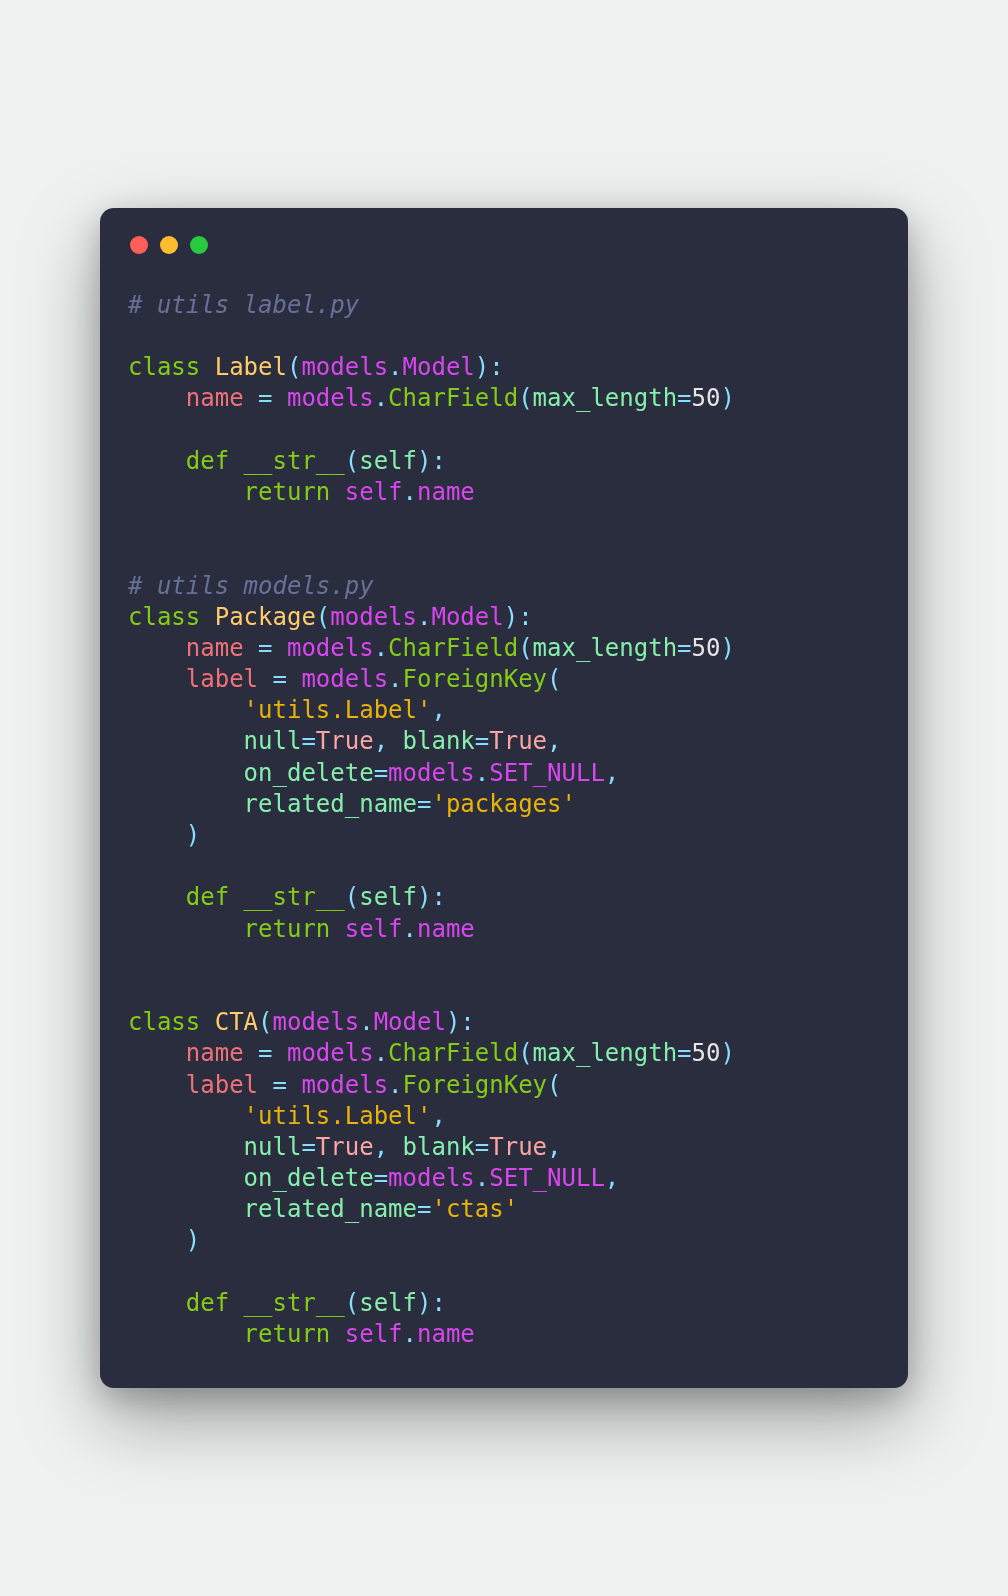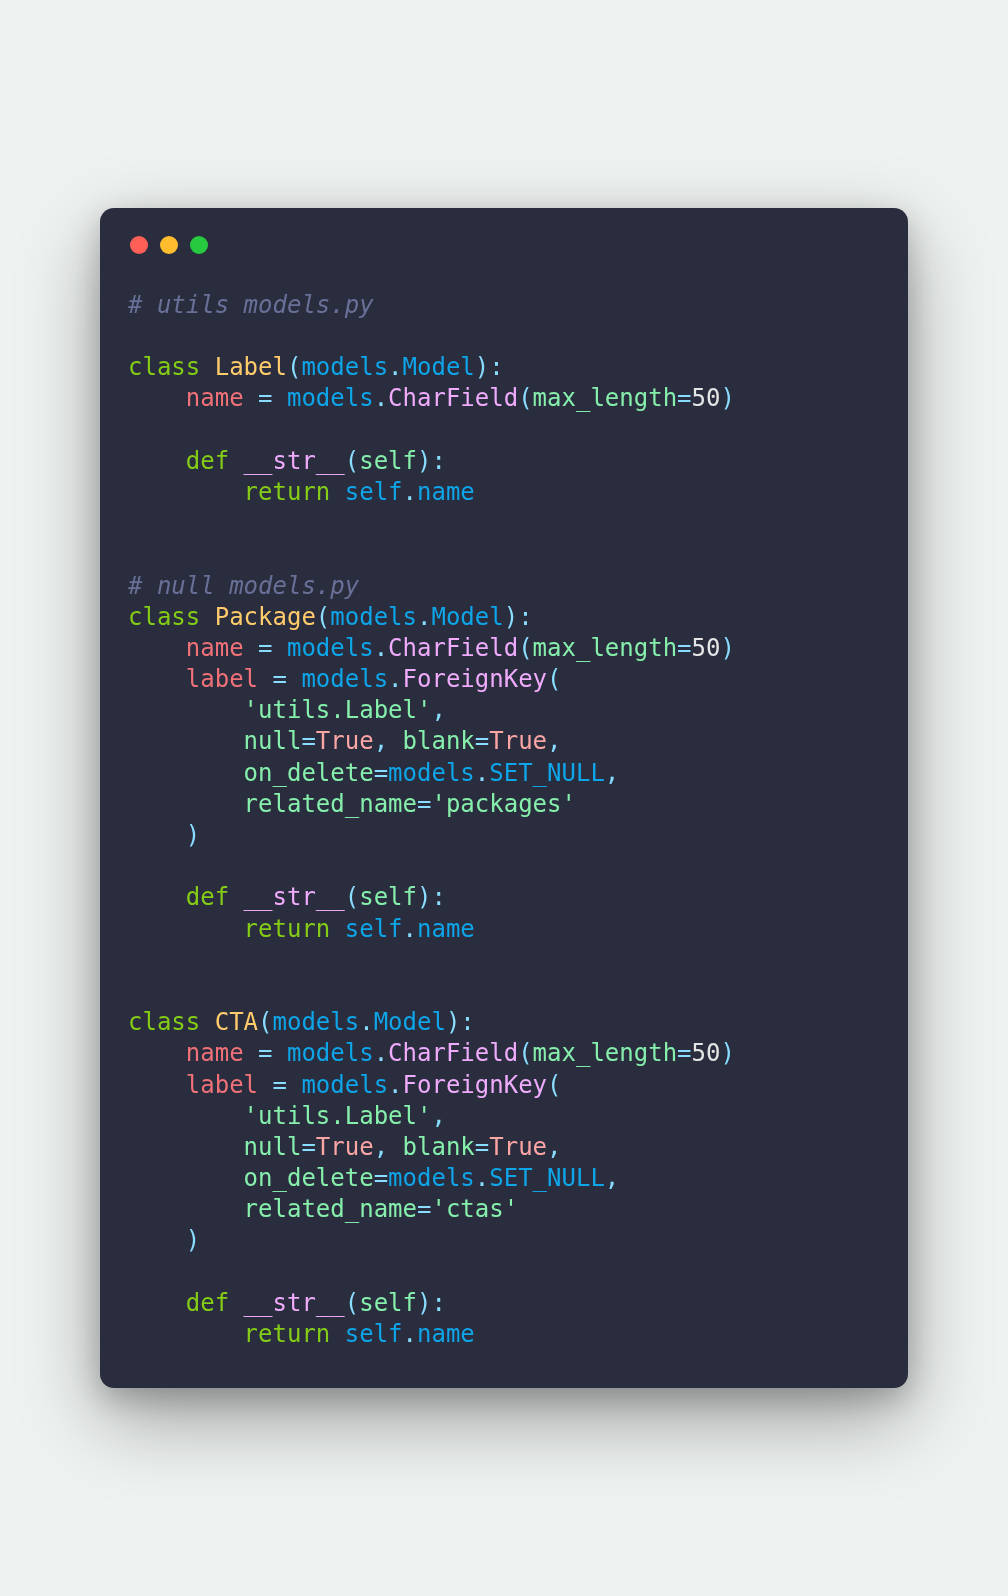--- a/index.html
+++ b/index.html
@@ -37,47 +37,47 @@
     font-family: ui-monospace, "SF Mono", Menlo, Consolas, monospace;
     font-size: 24px;
     line-height: 1.3;
     color: #a6accd;
     white-space: pre;
   }
   .c-comment { color: #697098; font-style: italic; }
   .c-key     { color: #84cc16; }
   .c-class   { color: #ffcb6b; }
   .c-attr    { color: #f07178; }
-  .c-func    { color: #f0abfc; }
+  .c-func    { color: #84cc16; }
   .c-punc    { color: #89ddff; }
-  .c-text    { color: #0ea5e9; }
+  .c-text    { color: #d946ef; }
   .c-param   { color: #86efac; }
   .c-const   { color: #fca5a5; }
   .c-num     { color: #e5e5e5; }
-  .c-str     { color: #86efac; }
+  .c-str     { color: #eab308; }
 </style>
 </head>
 <body>
 
 <div class="window">
   <div class="traffic-lights">
     <span class="light red"></span>
     <span class="light yellow"></span>
     <span class="light green"></span>
   </div>
-<pre class="code"><span class="c-comment"># utils models.py</span>
+<pre class="code"><span class="c-comment"># utils label.py</span>
 
 <span class="c-key">class</span> <span class="c-class">Label</span><span class="c-punc">(</span><span class="c-text">models</span><span class="c-punc">.</span><span class="c-text">Model</span><span class="c-punc">):</span>
     <span class="c-attr">name</span> <span class="c-punc">=</span> <span class="c-text">models</span><span class="c-punc">.</span><span class="c-func">CharField</span><span class="c-punc">(</span><span class="c-param">max_length</span><span class="c-punc">=</span><span class="c-num">50</span><span class="c-punc">)</span>
 
     <span class="c-key">def</span> <span class="c-func">__str__</span><span class="c-punc">(</span><span class="c-param">self</span><span class="c-punc">):</span>
         <span class="c-key">return</span> <span class="c-text">self</span><span class="c-punc">.</span><span class="c-text">name</span>
 
 
-<span class="c-comment"># null models.py</span>
+<span class="c-comment"># utils models.py</span>
 <span class="c-key">class</span> <span class="c-class">Package</span><span class="c-punc">(</span><span class="c-text">models</span><span class="c-punc">.</span><span class="c-text">Model</span><span class="c-punc">):</span>
     <span class="c-attr">name</span> <span class="c-punc">=</span> <span class="c-text">models</span><span class="c-punc">.</span><span class="c-func">CharField</span><span class="c-punc">(</span><span class="c-param">max_length</span><span class="c-punc">=</span><span class="c-num">50</span><span class="c-punc">)</span>
     <span class="c-attr">label</span> <span class="c-punc">=</span> <span class="c-text">models</span><span class="c-punc">.</span><span class="c-func">ForeignKey</span><span class="c-punc">(</span>
         <span class="c-str">'utils.Label'</span><span class="c-punc">,</span>
         <span class="c-param">null</span><span class="c-punc">=</span><span class="c-const">True</span><span class="c-punc">,</span> <span class="c-param">blank</span><span class="c-punc">=</span><span class="c-const">True</span><span class="c-punc">,</span>
         <span class="c-param">on_delete</span><span class="c-punc">=</span><span class="c-text">models</span><span class="c-punc">.</span><span class="c-text">SET_NULL</span><span class="c-punc">,</span>
         <span class="c-param">related_name</span><span class="c-punc">=</span><span class="c-str">'packages'</span>
     <span class="c-punc">)</span>
 
     <span class="c-key">def</span> <span class="c-func">__str__</span><span class="c-punc">(</span><span class="c-param">self</span><span class="c-punc">):</span>

